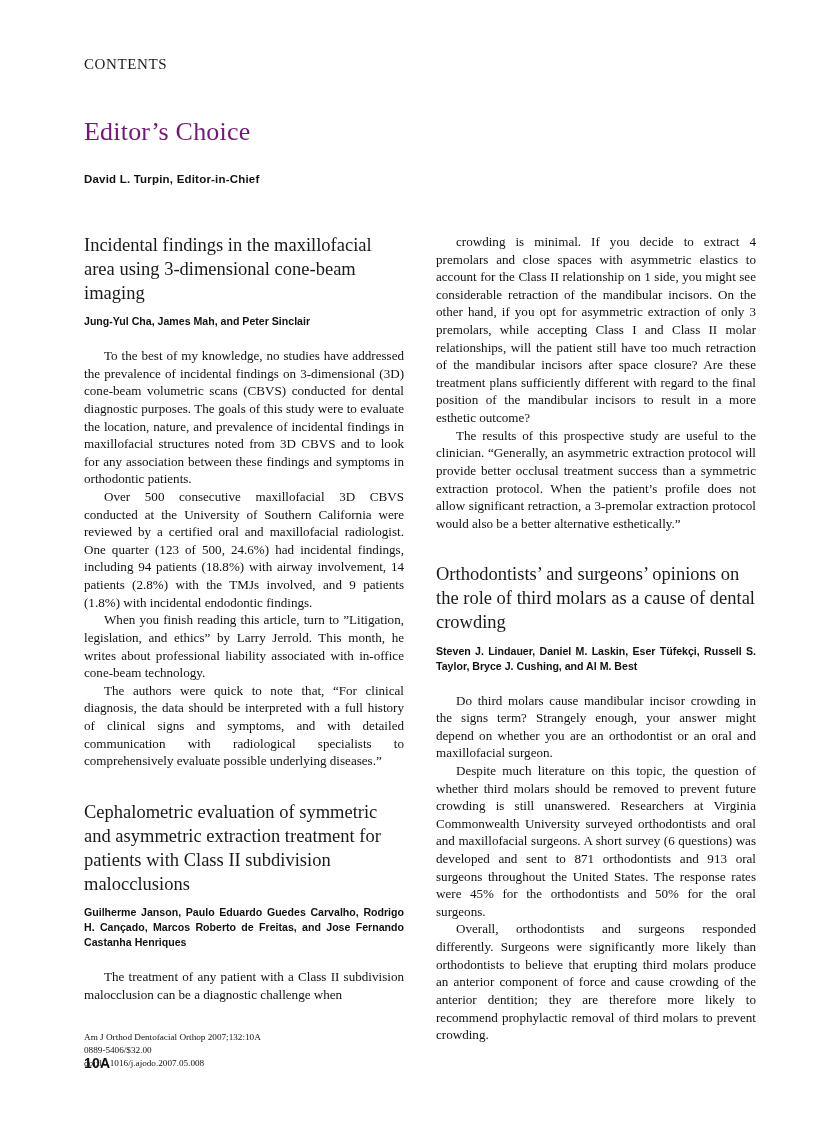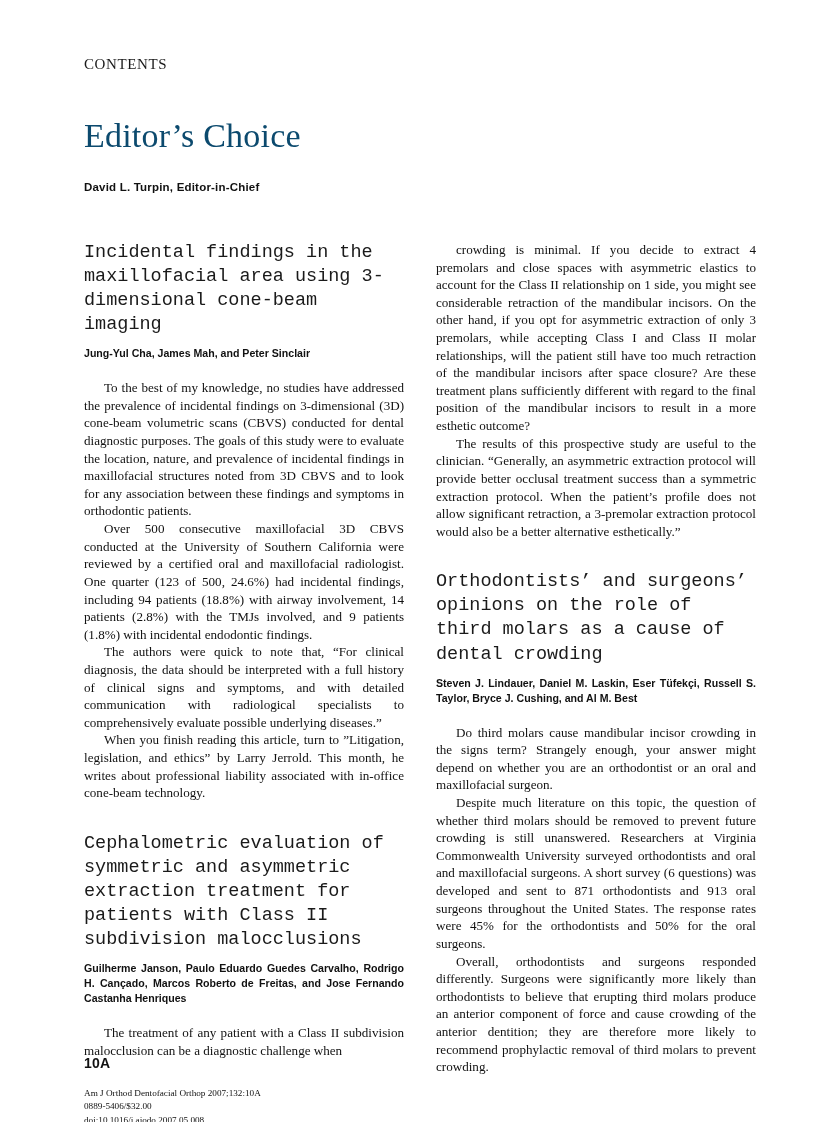--- a/index.html
+++ b/index.html
@@ -29,23 +29,23 @@
   }
   .contents-label {
     font-family: "Liberation Serif", serif;
     font-size: 15px;
     letter-spacing: 0.6px;
     color: #1a1a1a;
     margin: 0 0 44px 0;
   }
   .main-title {
     font-family: "Liberation Serif", serif;
-    font-size: 34px;
+    font-size: 26px;
     font-weight: normal;
-    color: #0c4a6e;
+    color: #701a75;
     margin: 0 0 26px 0;
     letter-spacing: 0.2px;
   }
   .editor-line {
     font-family: "Liberation Sans", sans-serif;
     font-size: 11.5px;
     font-weight: bold;
     letter-spacing: 0.2px;
     color: #111111;
     margin: 0 0 48px 0;
@@ -54,21 +54,21 @@
     position: relative;
     width: 672px;
     display: flex;
     gap: 32px;
     align-items: flex-start;
   }
   .col {
     width: 320px;
   }
   .art-title {
-    font-family: Liberation Mono, monospace;
+    font-family: Liberation Serif, serif;
     font-size: 18.5px;
     font-weight: normal;
     line-height: 1.30;
     color: #1a1a1a;
     margin: 0 0 9px 0;
   }
   .art-title.spaced {
     margin-top: 30px;
   }
   .authors {
@@ -128,22 +128,22 @@
     <div class="editor-line">David L. Turpin, Editor-in-Chief</div>
 
     <div class="columns">
 
       <div class="col">
 
         <h2 class="art-title">Incidental findings in the maxillofacial area using 3-dimensional cone-beam imaging</h2>
         <div class="authors">Jung-Yul Cha, James Mah, and Peter Sinclair</div>
         <p class="body-text">To the best of my knowledge, no studies have addressed the prevalence of incidental findings on 3-dimensional (3D) cone-beam volumetric scans (CBVS) conducted for dental diagnostic purposes. The goals of this study were to evaluate the location, nature, and prevalence of incidental findings in maxillofacial structures noted from 3D CBVS and to look for any association between these findings and symptoms in orthodontic patients.</p>
         <p class="body-text">Over 500 consecutive maxillofacial 3D CBVS conducted at the University of Southern California were reviewed by a certified oral and maxillofacial radiologist. One quarter (123 of 500, 24.6%) had incidental findings, including 94 patients (18.8%) with airway involvement, 14 patients (2.8%) with the TMJs involved, and 9 patients (1.8%) with incidental endodontic findings.</p>
+        <p class="body-text">When you finish reading this article, turn to ”Litigation, legislation, and ethics” by Larry Jerrold. This month, he writes about professional liability associated with in-office cone-beam technology.</p>
         <p class="body-text">The authors were quick to note that, “For clinical diagnosis, the data should be interpreted with a full history of clinical signs and symptoms, and with detailed communication with radiological specialists to comprehensively evaluate possible underlying diseases.”</p>
-        <p class="body-text">When you finish reading this article, turn to ”Litigation, legislation, and ethics” by Larry Jerrold. This month, he writes about professional liability associated with in-office cone-beam technology.</p>
 
         <h2 class="art-title spaced">Cephalometric evaluation of symmetric and asymmetric extraction treatment for patients with Class II subdivision malocclusions</h2>
         <div class="authors">Guilherme Janson, Paulo Eduardo Guedes Carvalho, Rodrigo H. Cançado, Marcos Roberto de Freitas, and Jose Fernando Castanha Henriques</div>
         <p class="body-text">The treatment of any patient with a Class II subdivision malocclusion can be a diagnostic challenge when</p>
 
         <div class="footnote">
           <div>Am J Orthod Dentofacial Orthop 2007;132:10A</div>
           <div>0889-5406/$32.00</div>
           <div>doi:10.1016/j.ajodo.2007.05.008</div>
         </div>

